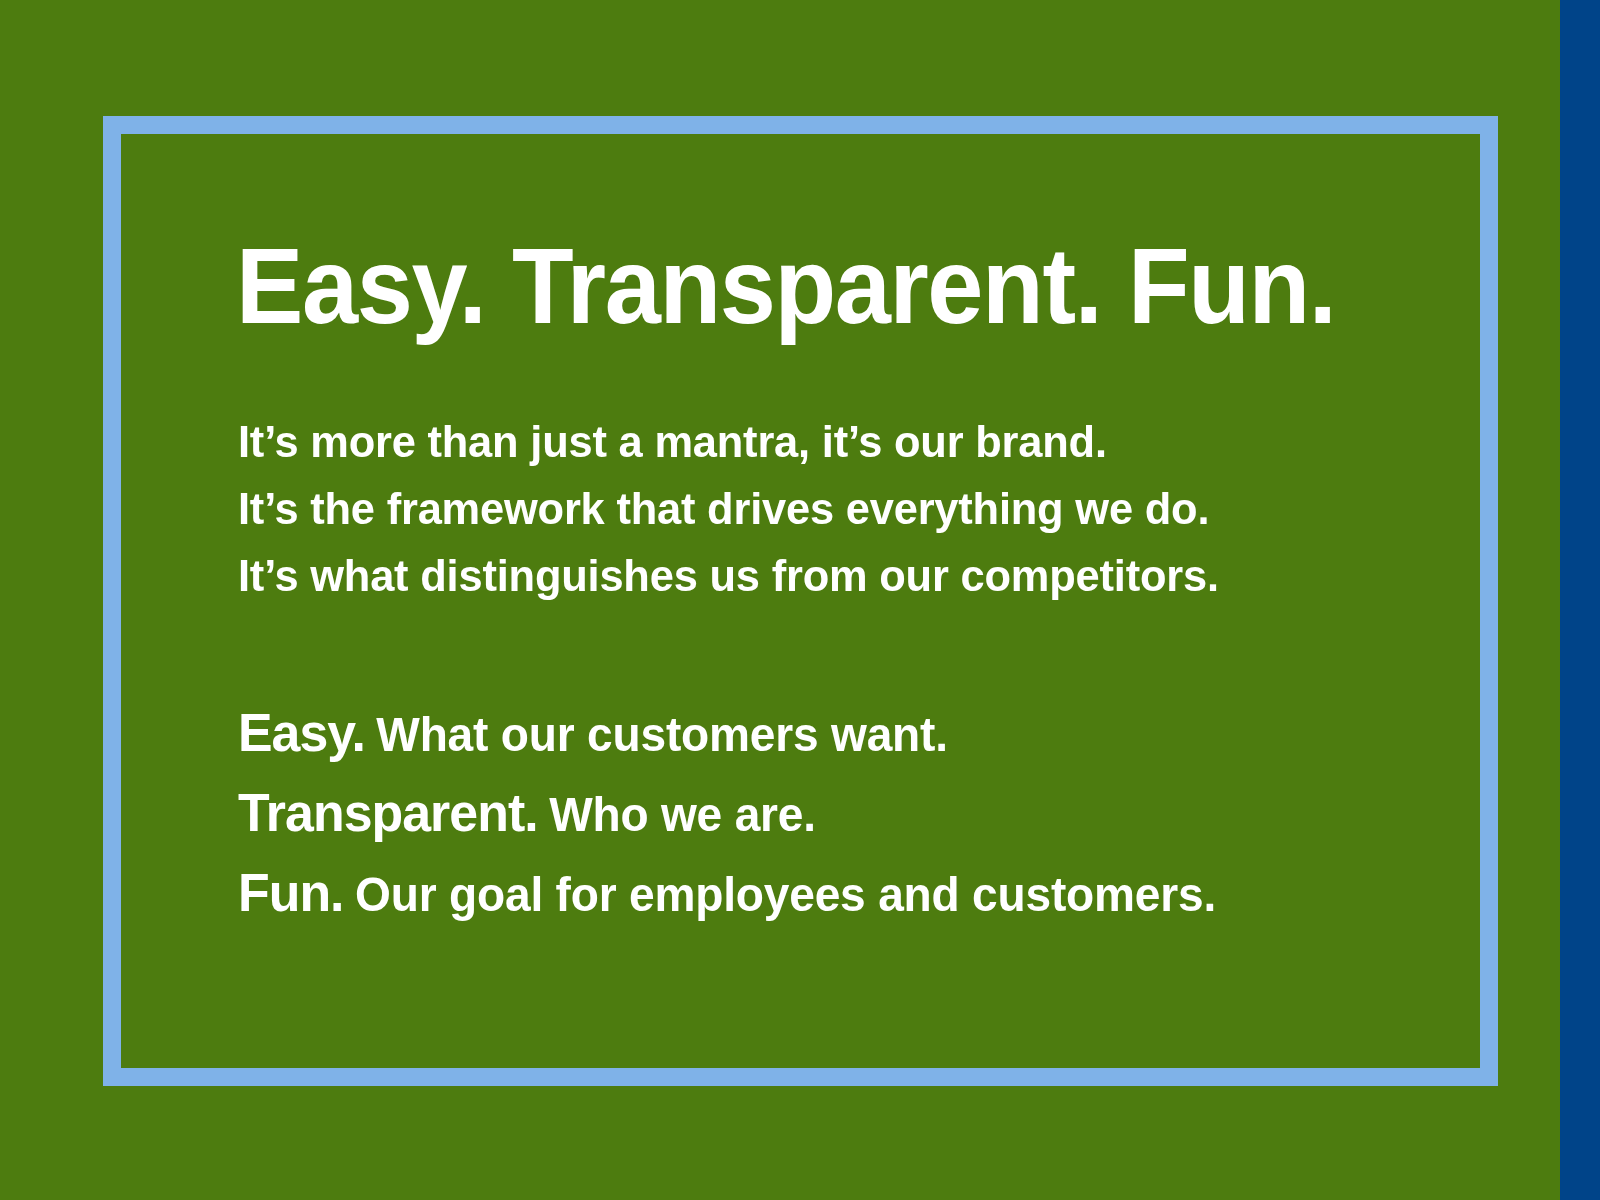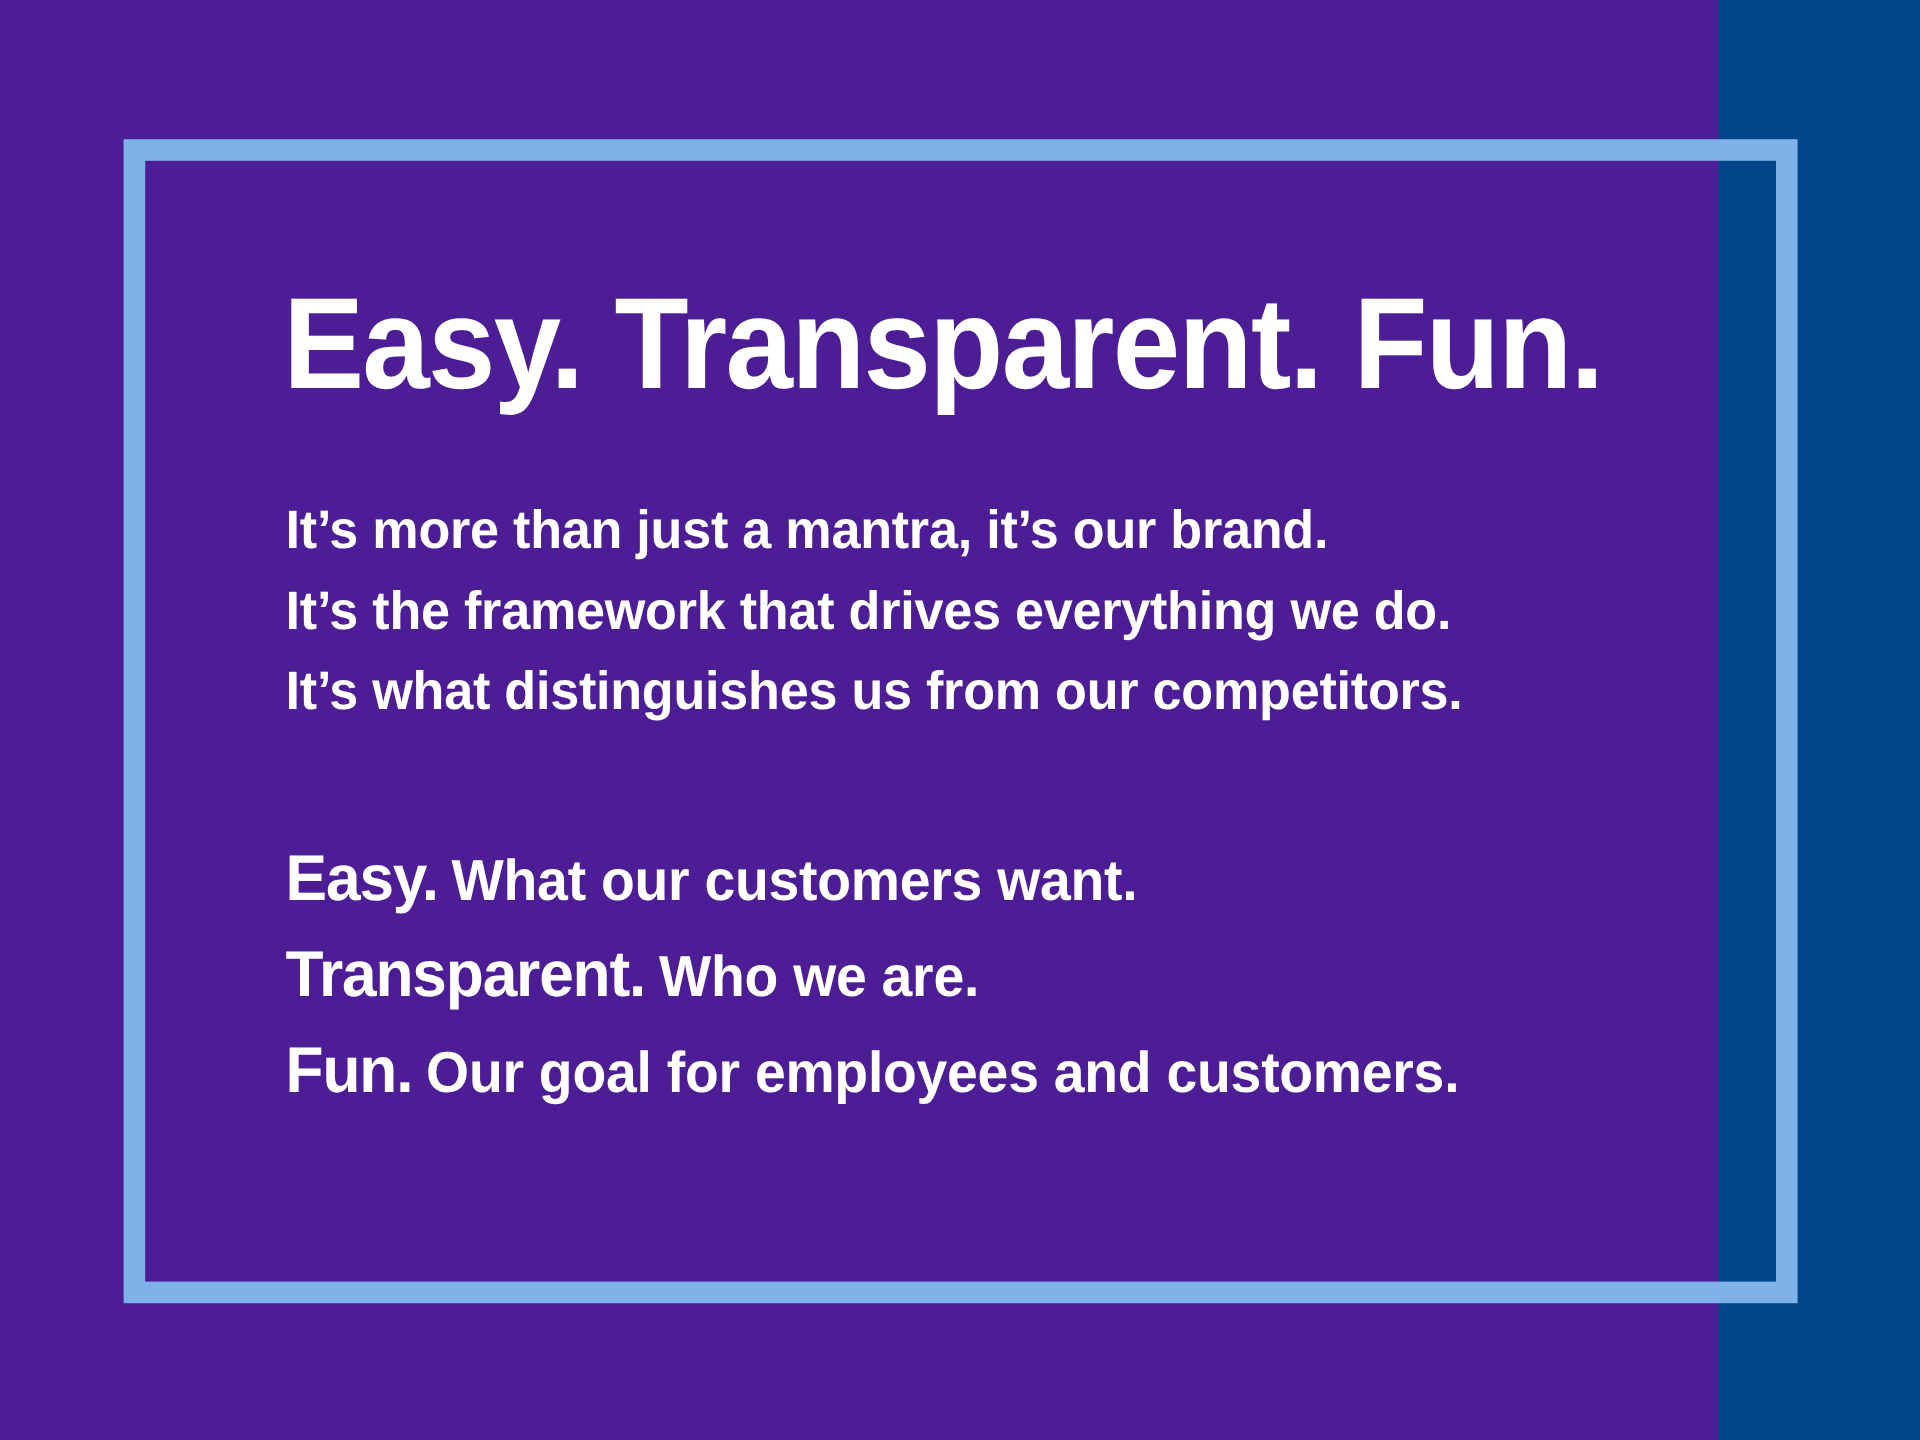--- a/index.html
+++ b/index.html
@@ -11,24 +11,23 @@
     width: 1600px;
     height: 1200px;
     overflow: hidden;
     background: #004489;
     font-family: "Liberation Sans", "DejaVu Sans", sans-serif;
     -webkit-font-smoothing: antialiased;
   }
 
   .slide {
     position: relative;
-    width: 1404px;
+    width: 1560px;
     height: 1200px;
-    background: #4c1d95;
-    padding-left: 28px;
+    background: #4d7c0f;
   }
 
   
   .frame {
     position: absolute;
     left: 103px;
     top: 116px;
     width: 1395px;
     height: 970px;
     box-sizing: border-box;

